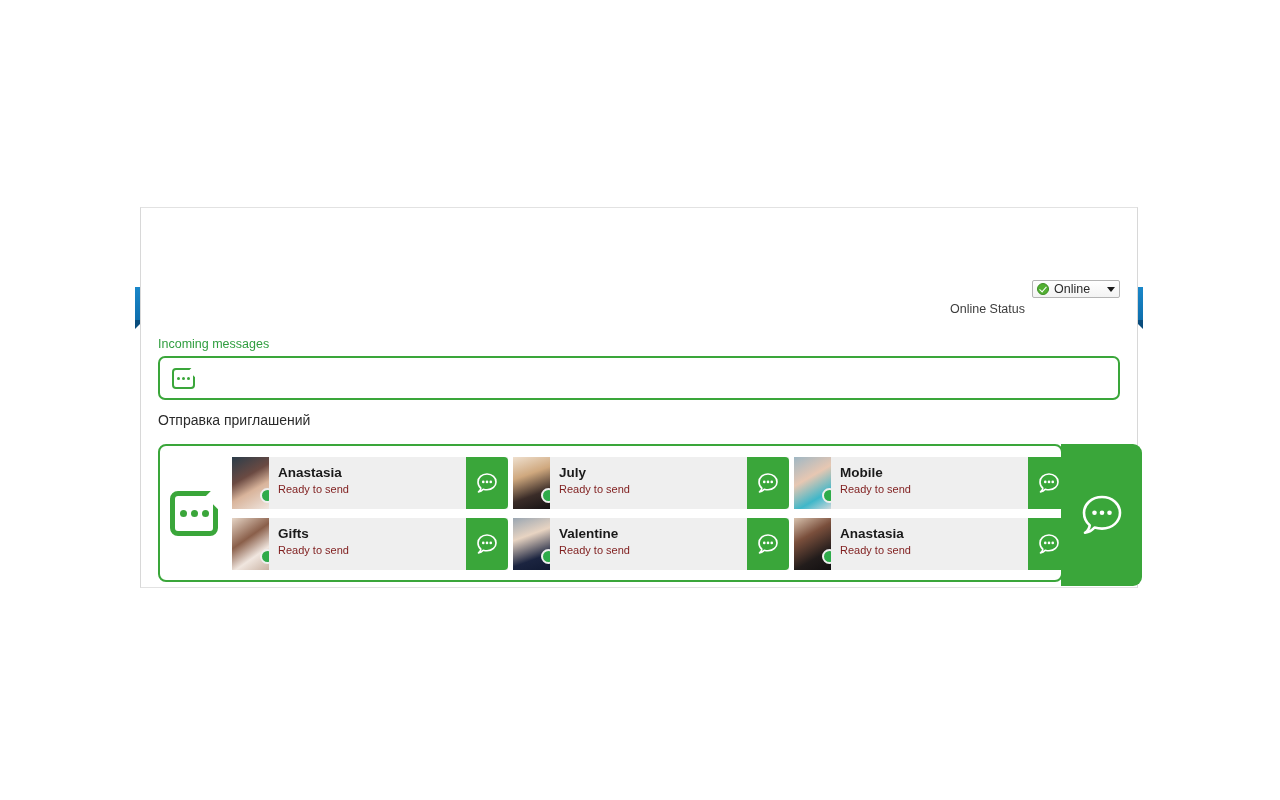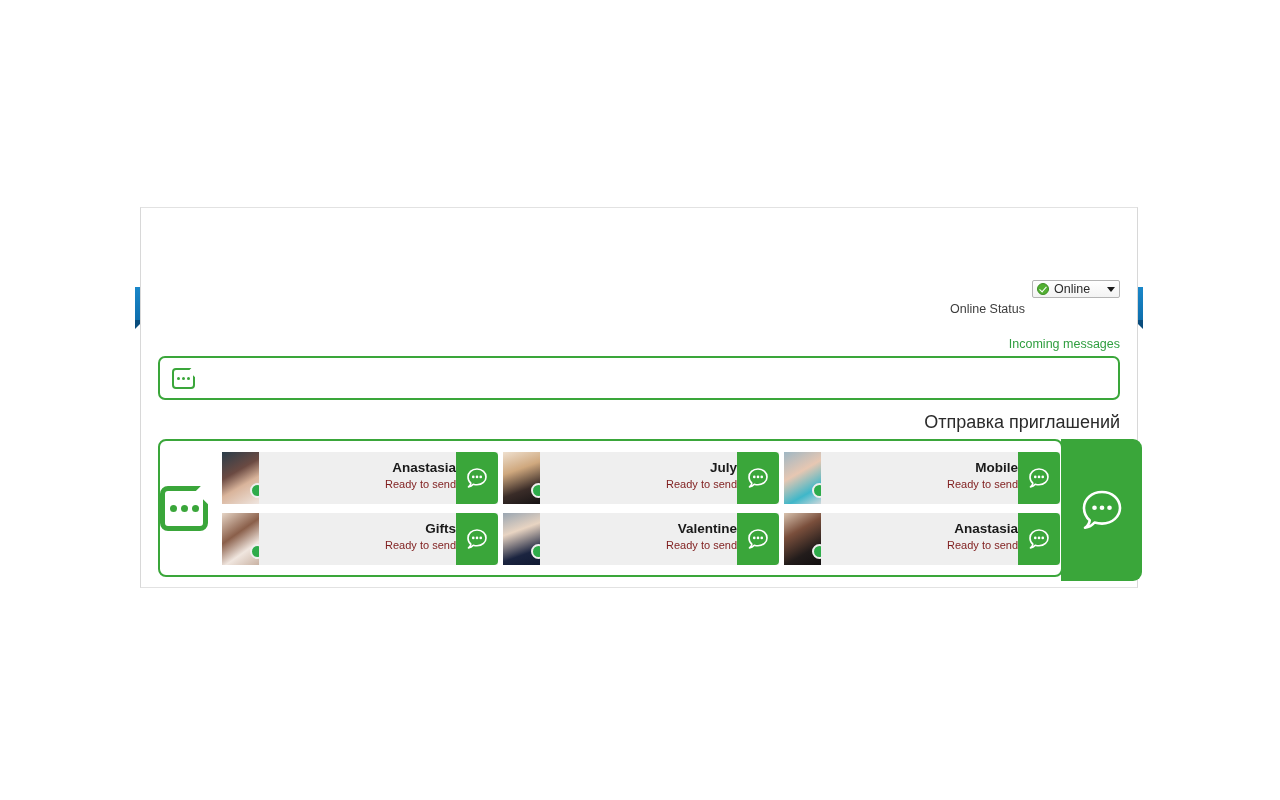--- a/index.html
+++ b/index.html
@@ -173,29 +173,28 @@
   }
   .nav-fold-l { left: 0;  border-right: 9px solid transparent; }
   .nav-fold-r { right: 0; border-left: 9px solid transparent; }
 
   
   .body {
     position: absolute;
     left: 0; top: 113px;
     width: 996px;
     padding: 16px 17px 0 17px;
-    text-align: right;
   }
 
   .section-label {
     font-size: 12.5px;
     color: #2f9e3f;
     margin-bottom: 5px;
   }
-  .section-label.dark { color: #2b2b2b; font-size: 18px; margin-bottom: 6px; }
+  .section-label.dark { color: #2b2b2b; font-size: 14px; margin-bottom: 16px; }
 
   .incoming-box {
     border: 2px solid #3aa63a;
     border-radius: 7px;
     height: 44px;
     display: flex;
     align-items: center;
     padding-left: 12px;
     margin-bottom: 12px;
   }
@@ -235,20 +234,21 @@
     transform: rotate(45deg) translate(5px,-7px); }
 
   
   .invite-panel {
     position: relative;
     border: 2px solid #3aa63a;
     border-radius: 8px;
     height: 138px;
     display: flex;
     align-items: center;
+    padding-left: 10px;
     width: 905px;
     background: #ffffff;
   }
 
   .grid {
     display: grid;
     grid-template-columns: repeat(3, 276px);
     grid-auto-rows: 52px;
     column-gap: 5px;
     row-gap: 9px;

